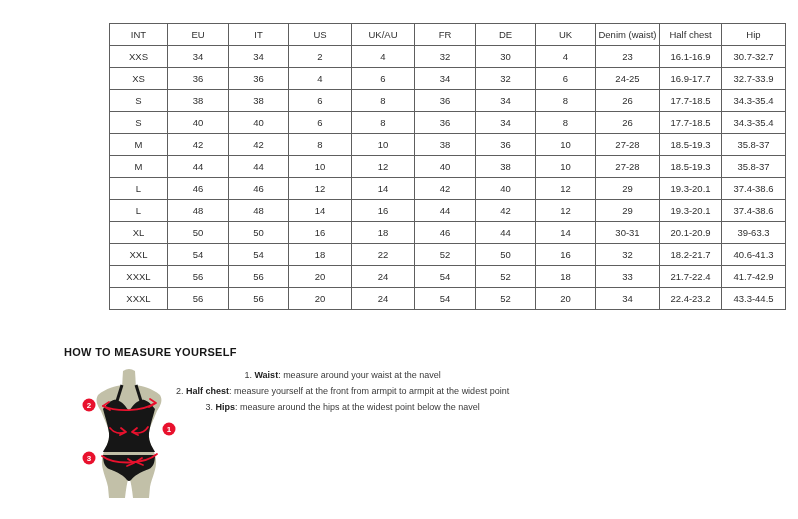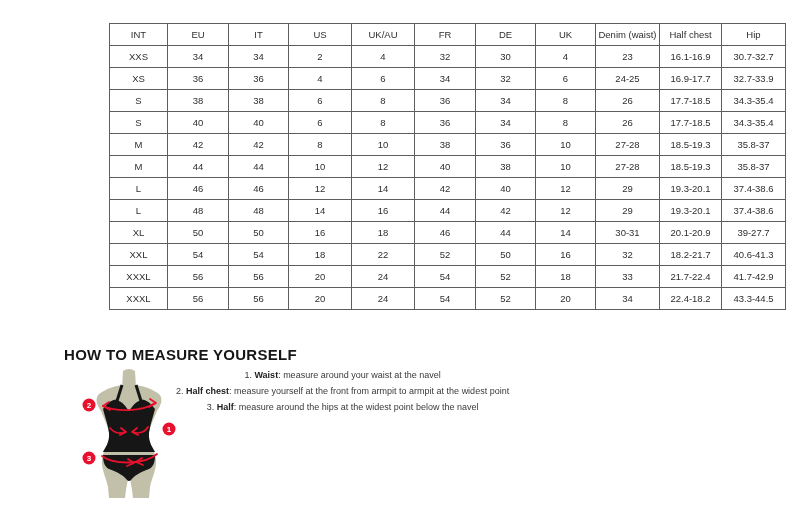--- a/index.html
+++ b/index.html
@@ -15,21 +15,21 @@
   }
   table.size-table th, table.size-table td{
     border:1px solid #5e5e5e;
     height:21px;padding:0 2px;
     text-align:center;vertical-align:middle;
     font-size:9.5px;font-weight:400;color:#2e2e2e;
     white-space:nowrap;overflow:hidden;
   }
   .measure-heading{
     position:absolute;left:64px;top:346px;
-    font-size:15px;font-weight:700;color:#161616;letter-spacing:.3px;
+    font-size:11px;font-weight:700;color:#161616;letter-spacing:.3px;
   }
   .figure{position:absolute;left:76px;top:367px;width:105px;height:136px;}
   .steps{
     position:absolute;left:176px;top:371px;
     font-size:9px;color:#3a3a3a;text-align:center;
   }
   .step{margin-bottom:6.5px;line-height:9.5px;}
   .step .step-label{font-weight:700;color:#222;}
 </style>
 </head>
@@ -173,21 +173,21 @@
         <td>XL</td>
         <td>50</td>
         <td>50</td>
         <td>16</td>
         <td>18</td>
         <td>46</td>
         <td>44</td>
         <td>14</td>
         <td>30-31</td>
         <td>20.1-20.9</td>
-        <td>39-27.7</td>
+        <td>39-63.3</td>
       </tr>
       <tr>
         <td>XXL</td>
         <td>54</td>
         <td>54</td>
         <td>18</td>
         <td>22</td>
         <td>52</td>
         <td>50</td>
         <td>16</td>
@@ -211,21 +211,21 @@
       <tr>
         <td>XXXL</td>
         <td>56</td>
         <td>56</td>
         <td>20</td>
         <td>24</td>
         <td>54</td>
         <td>52</td>
         <td>20</td>
         <td>34</td>
-        <td>22.4-18.2</td>
+        <td>22.4-23.2</td>
         <td>43.3-44.5</td>
       </tr>
     </tbody>
 </table>
 
 <div class="measure-heading">HOW TO MEASURE YOURSELF</div>
 
 <svg class="figure" viewBox="0 0 105 136" width="105" height="136" xmlns="http://www.w3.org/2000/svg">
 
   <path fill="#c2c0a8" d="M46,21 L47,4 Q53,0 59,4 L60,21 Q53,25 46,21 Z"></path>
@@ -271,14 +271,14 @@
   </g>
   <g>
     <circle cx="13" cy="91" r="6.5" fill="#e8112d"></circle>
     <text x="13" y="94" text-anchor="middle" font-size="8" font-weight="bold" fill="#ffffff" font-family="Liberation Sans, sans-serif">3</text>
   </g>
 </svg>
 
 <div class="steps">
     <div class="step"><span>1. </span><span class="step-label">Waist</span><span>: measure around your waist at the navel</span></div>
     <div class="step"><span>2. </span><span class="step-label">Half chest</span><span>: measure yourself at the front from armpit to armpit at the widest point</span></div>
-    <div class="step"><span>3. </span><span class="step-label">Half</span><span>: measure around the hips at the widest point below the navel</span></div>
+    <div class="step"><span>3. </span><span class="step-label">Hips</span><span>: measure around the hips at the widest point below the navel</span></div>
   </div>
 
 </body></html>

